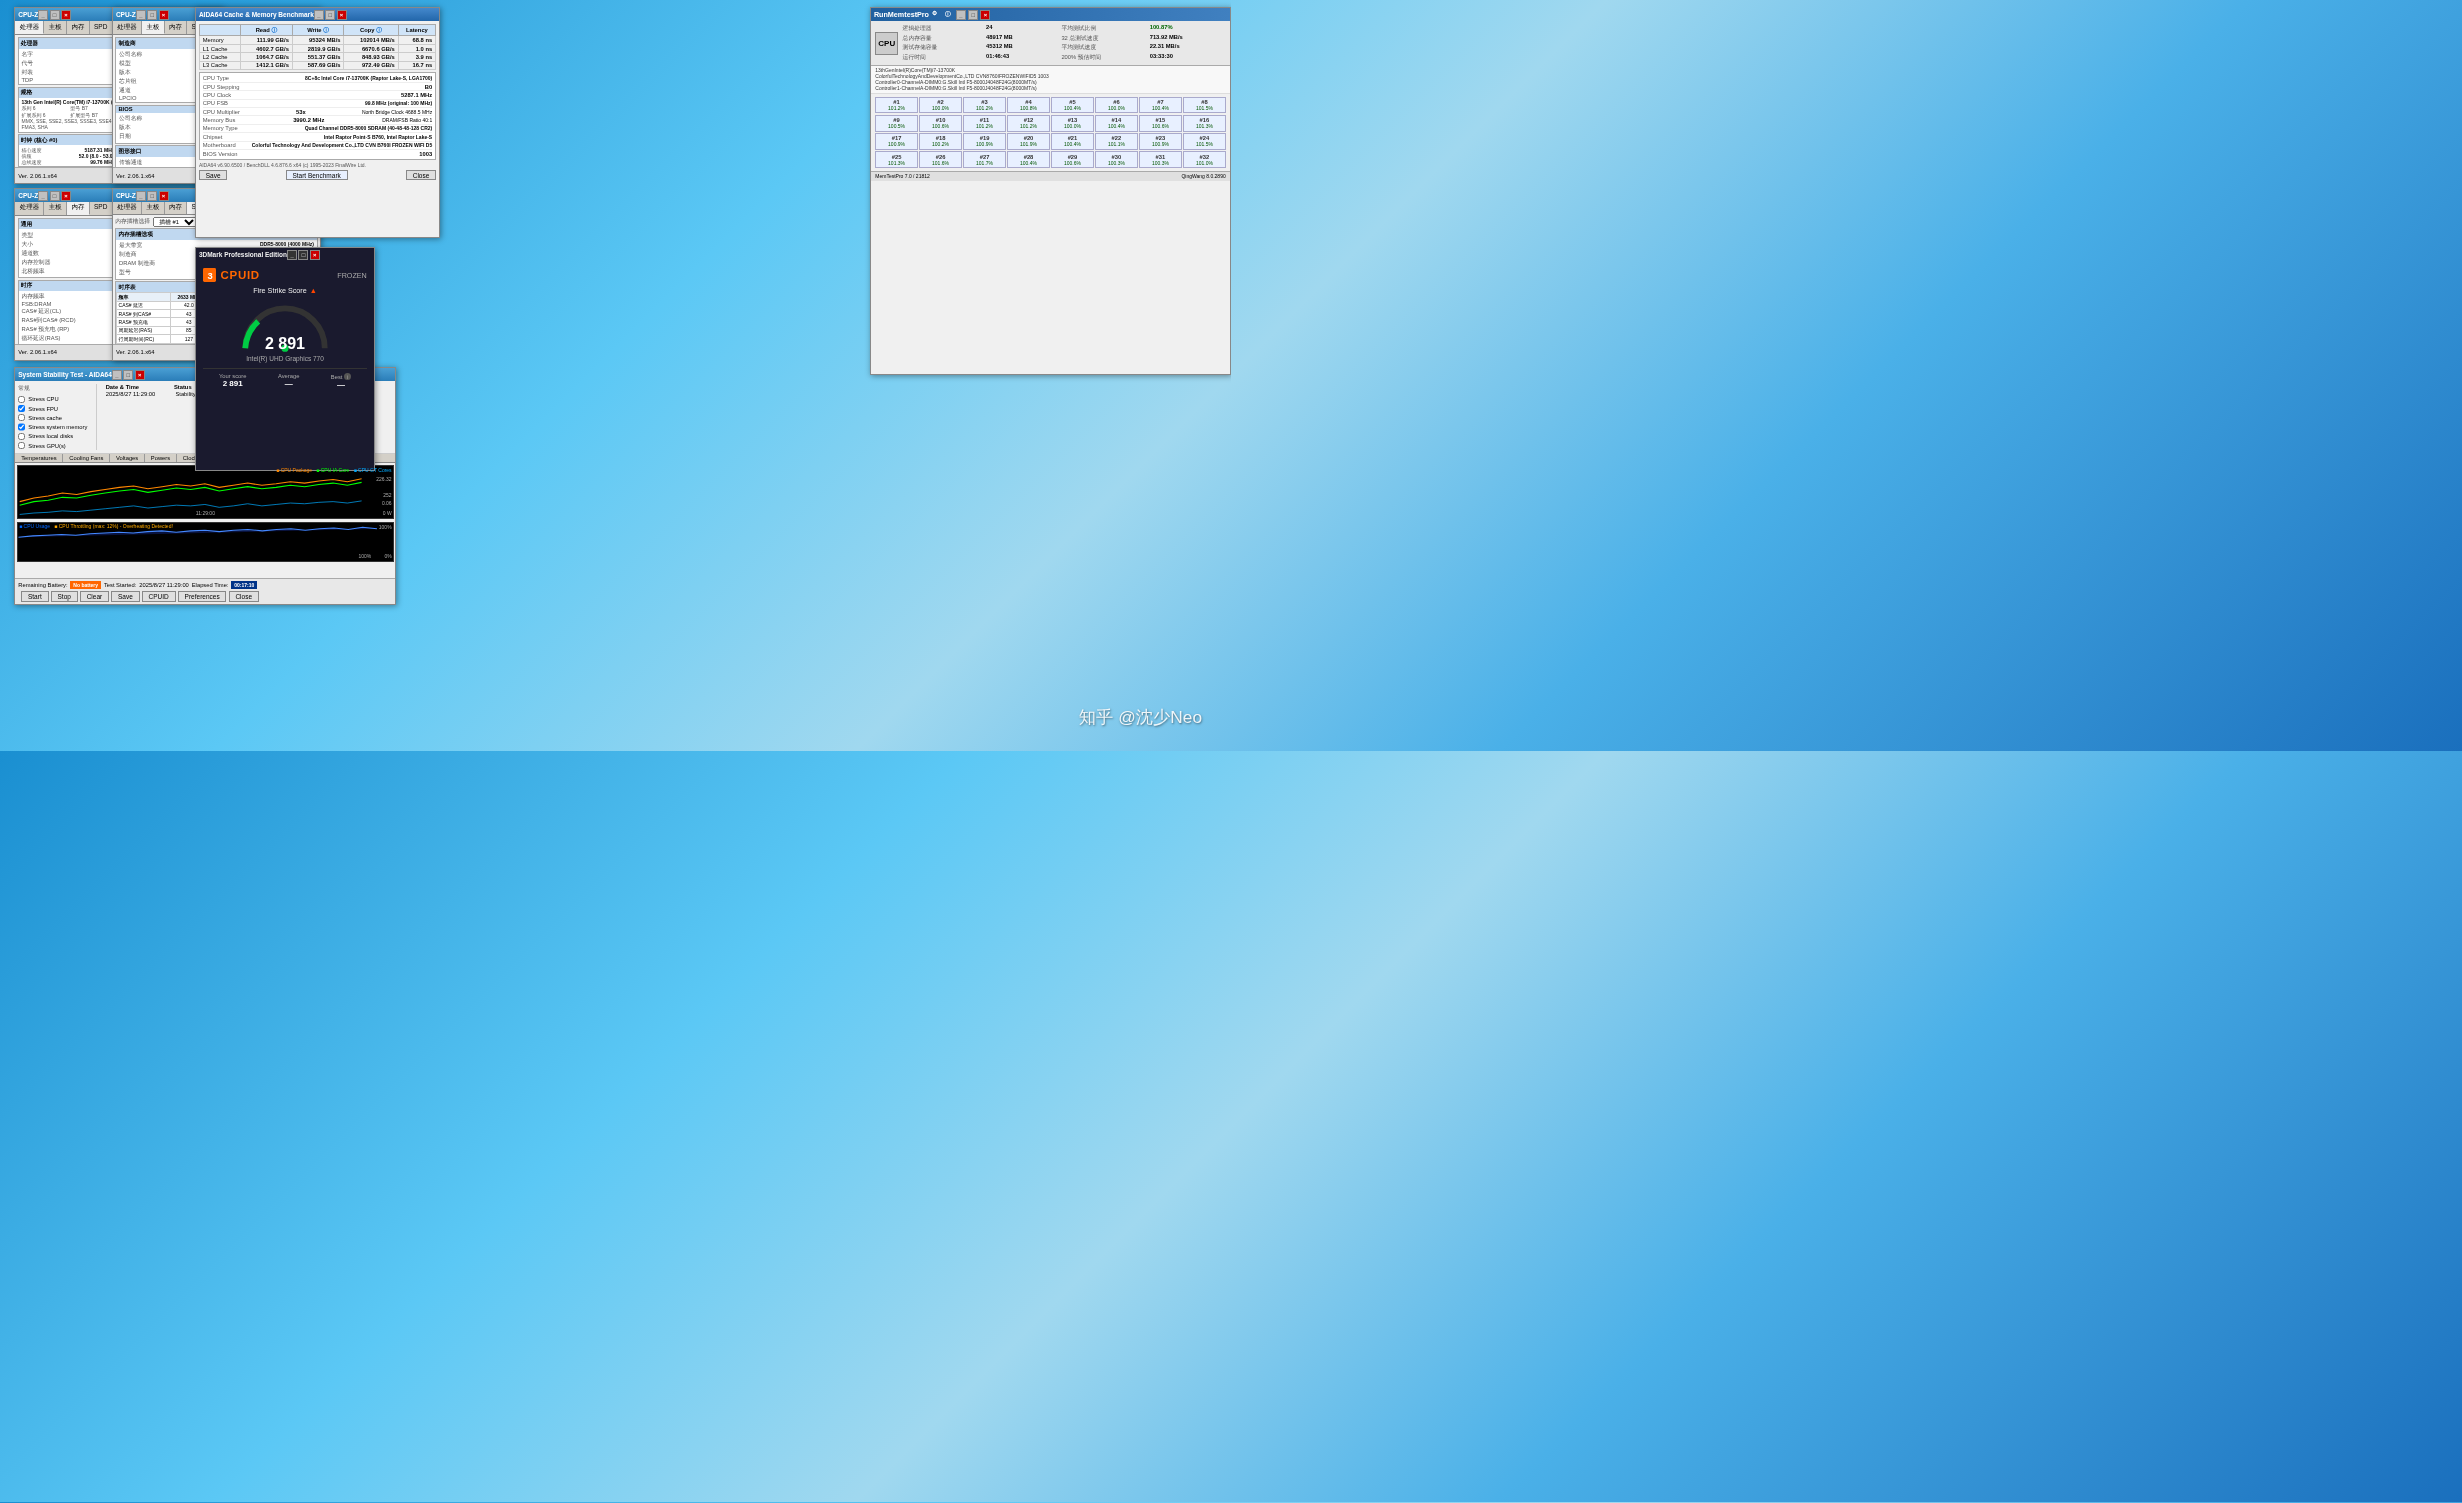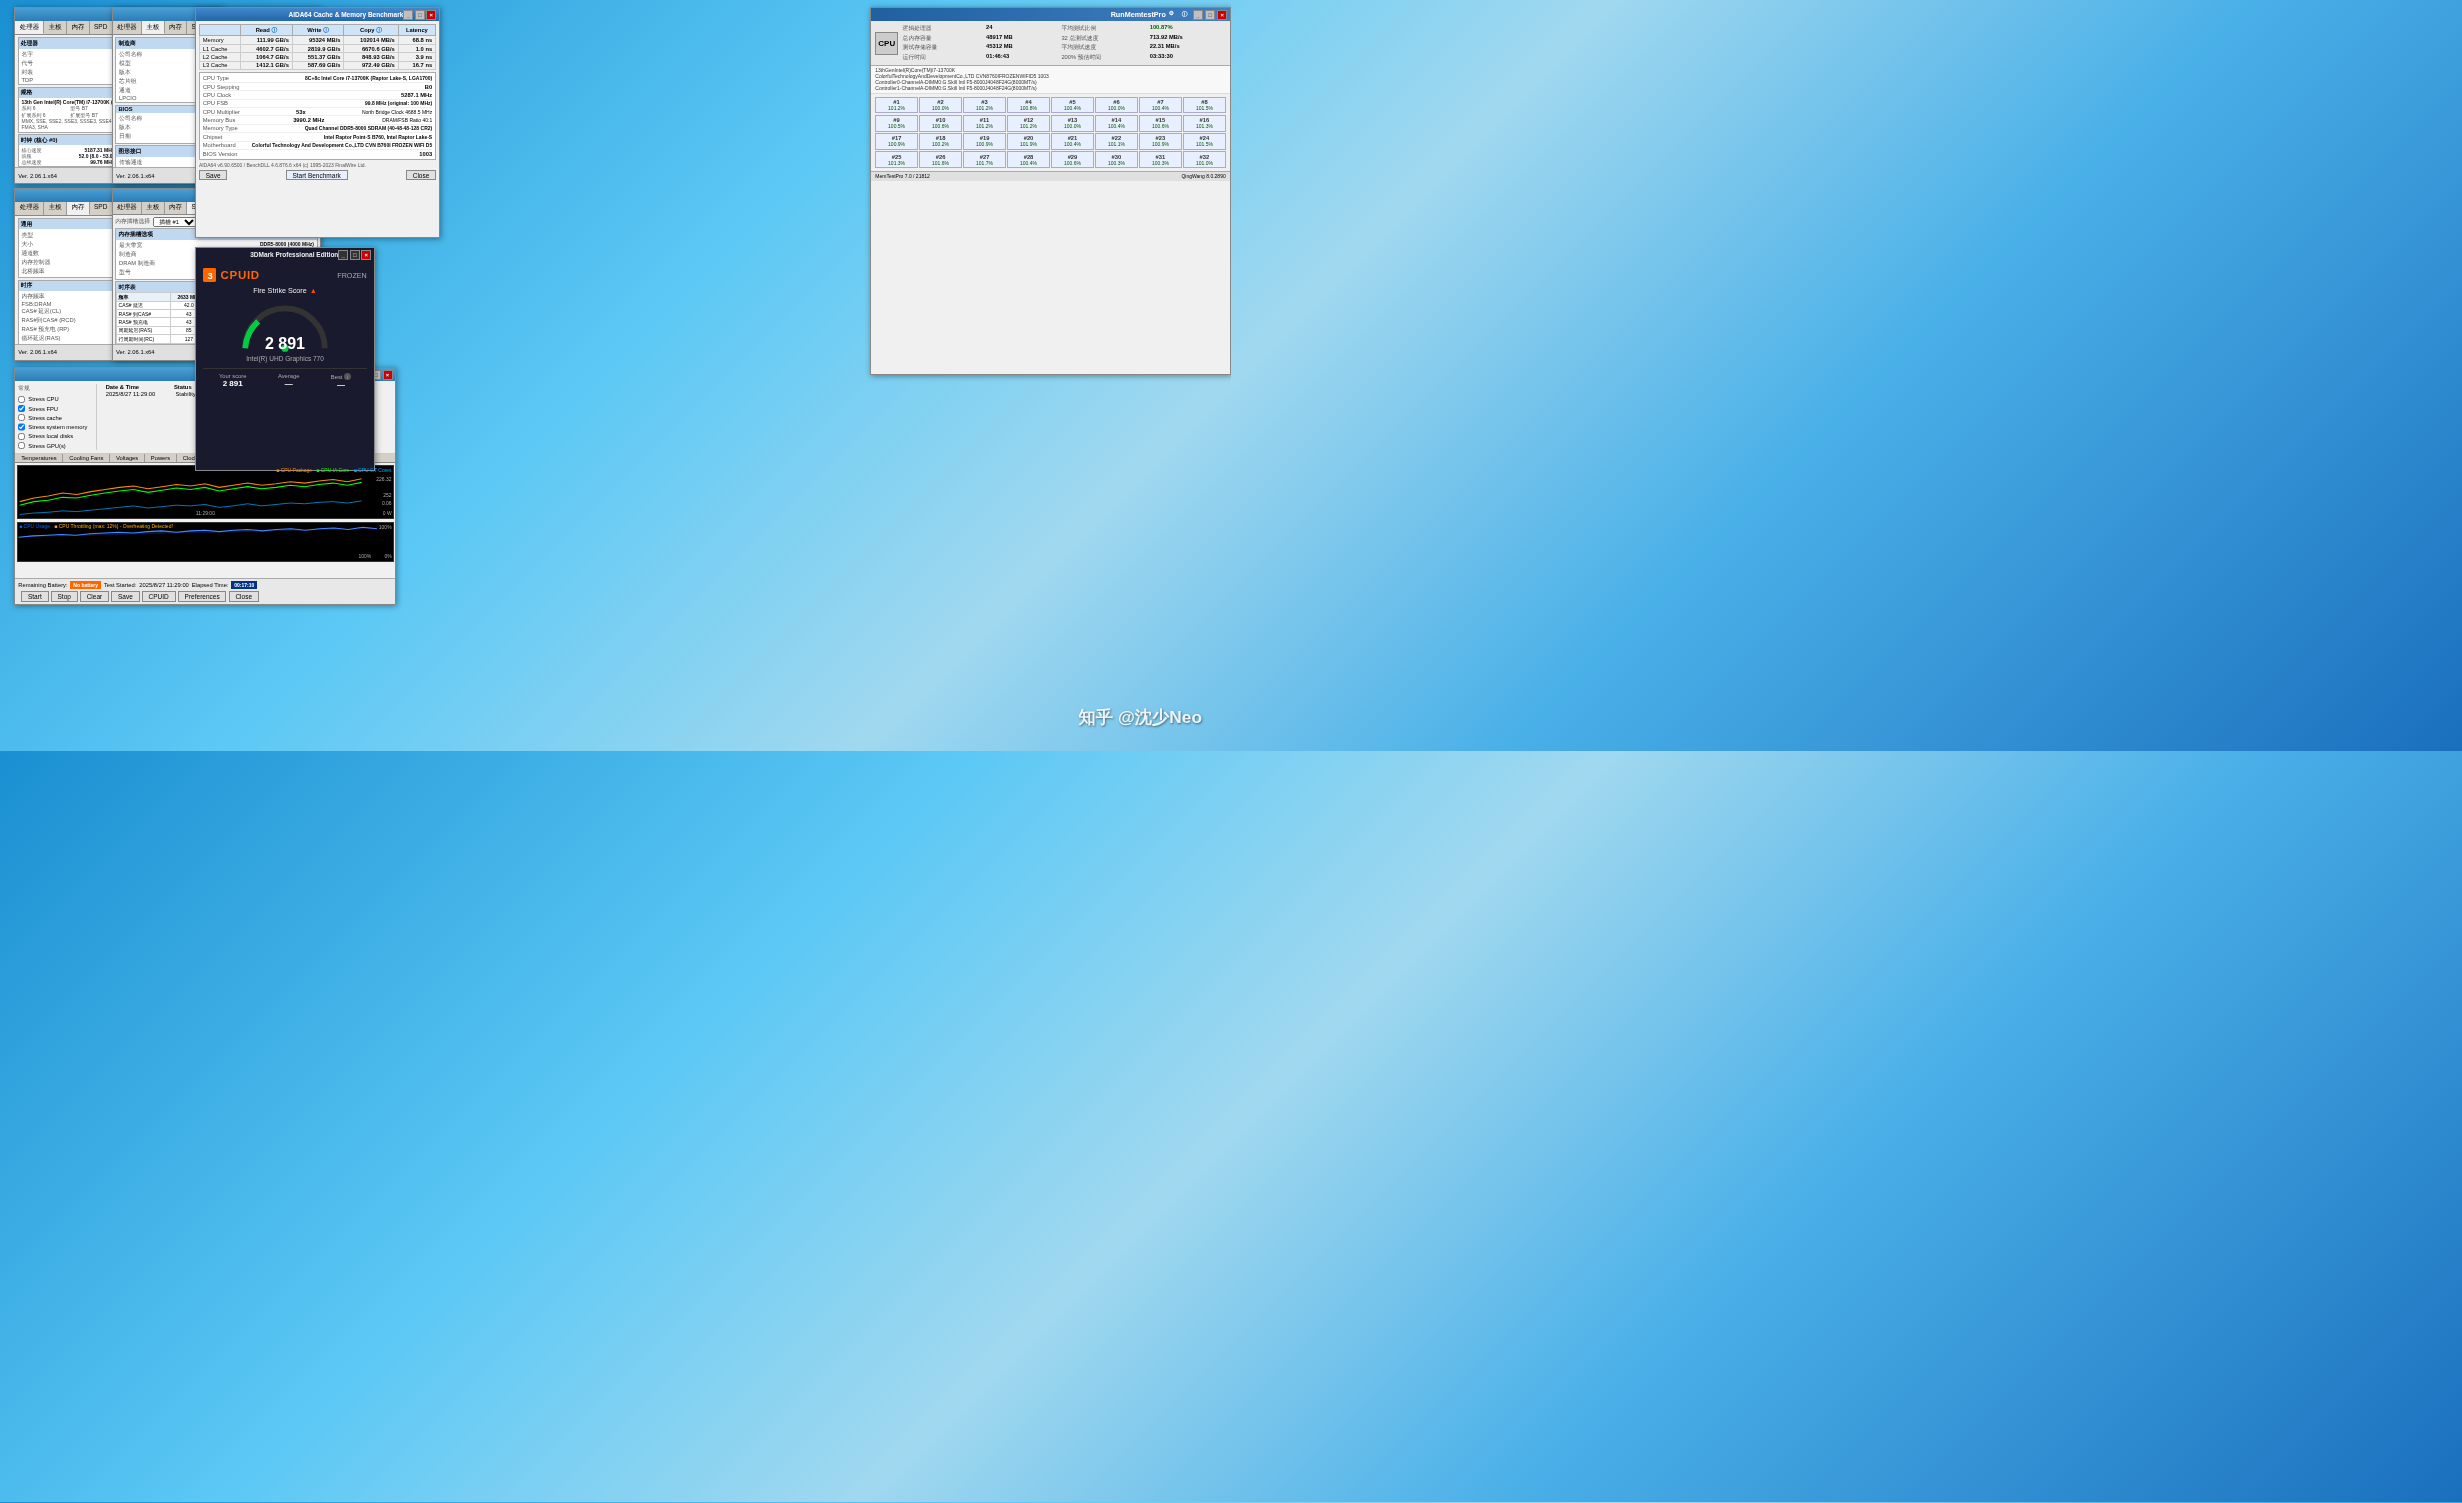--- a/index.html
+++ b/index.html
@@ -30,21 +30,21 @@
       flex-direction: column;
       font-size: 7.2px;
     }
 
     .win-titlebar {
       background: linear-gradient(to bottom, #4a9fd4, #2a7db8);
       color: white;
       padding: 1.4px 2.9px;
       display: flex;
       align-items: center;
-      justify-content: flex-end;
+      justify-content: flex-start;
       font-size: 7.2px;
       font-weight: bold;
       min-height: 13px;
     }
     .win-controls { display: flex; gap: 1.4px; }
     .win-btn {
       width: 10px; height: 10px;
       background: #c0c0c0;
       border: 0.7px solid #888;
       font-size: 5.8px;
@@ -144,21 +144,21 @@
     .rmt-titlebar {
       background: linear-gradient(to right, #2060a0, #4080c0);
     }
 
     .watermark {
       position: absolute;
       bottom: 21.7px;
       right: 29px;
       color: rgba(255,255,255,0.9);
       font-size: 17.3px;
-      font-weight: bold;
+      font-weight: normal;
       text-shadow: 0.7px 0.7px 2.2px rgba(0,0,0,0.5);
       z-index: 100;
     }
 
     .cpuz-footer {
       display: flex;
       justify-content: space-between;
       align-items: center;
       padding: 1.4px 2.9px;
       background: #e0e0e0;

